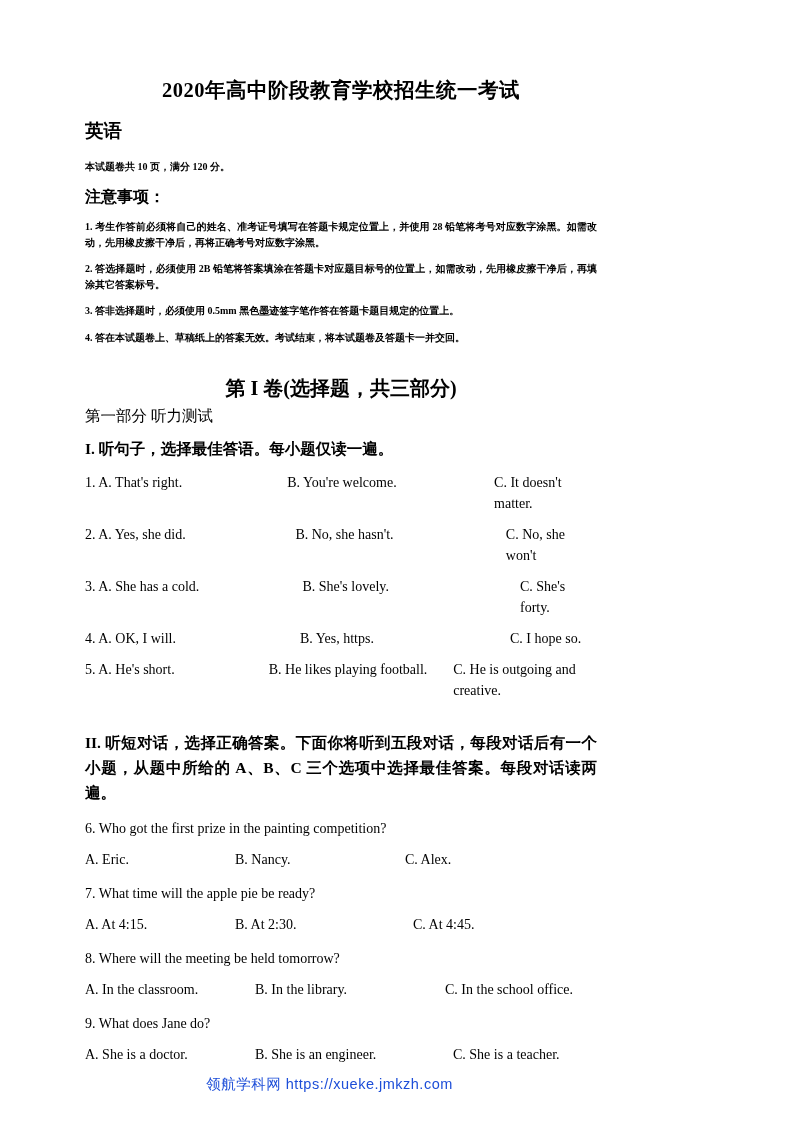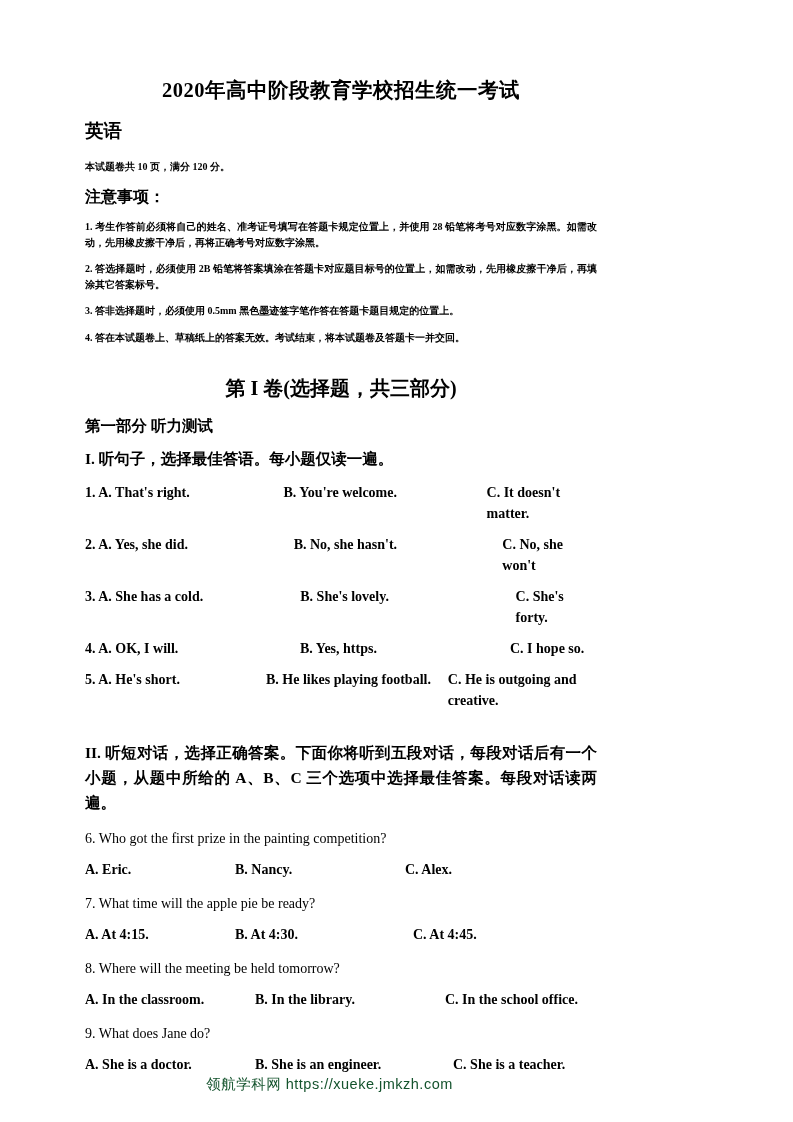--- a/index.html
+++ b/index.html
@@ -47,53 +47,53 @@
     font-size: 16px;
     margin-top: 13px;
   }
   .section-title {
     text-align: center;
     font-weight: bold;
     font-size: 20px;
     margin-top: 30px;
   }
   .part-head {
-    font-weight: bold;
+    font-weight: normal;
     font-size: 15.5px;
-    margin-top: 14px;
+    margin-top: 4px;
   }
   .inst {
     font-weight: bold;
     font-size: 15.5px;
     margin-top: 10px;
     line-height: 1.6;
     text-align: justify;
   }
   .q {
     font-size: 14px;
     margin-top: 13px;
     line-height: 1.5;
     white-space: pre;
   }
   .opts {
     font-size: 14px;
     margin-top: 10px;
     display: flex;
     line-height: 1.5;
   }
-  .opt { display: inline-block; font-weight: bold; }
+  .opt { display: inline-block; }
   .gap-lg { margin-top: 30px; }
   .footer {
     position: absolute;
     left: 0;
     right: 0;
     bottom: 28px;
     text-align: center;
     font-size: 14.5px;
-    color: #14532d;
+    color: #1d4ed8;
     font-family: "Liberation Sans", sans-serif;
     letter-spacing: 0.5px;
   }
 </style>
 </head>
 <body>
 
 <div class="page">
 
   <div class="title">2020年高中阶段教育学校招生统一考试</div>
@@ -143,21 +143,21 @@
   <div class="q">6. Who got the first prize in the painting competition?</div>
   <div class="opts">
     <span class="opt" style="width:150px">A. Eric.</span>
     <span class="opt" style="width:170px">B. Nancy.</span>
     <span class="opt">C. Alex.</span>
   </div>
 
   <div class="q">7. What time will the apple pie be ready?</div>
   <div class="opts">
     <span class="opt" style="width:150px">A. At 4:15.</span>
-    <span class="opt" style="width:178px">B. At 4:30.</span>
+    <span class="opt" style="width:178px">B. At 2:30.</span>
     <span class="opt">C. At 4:45.</span>
   </div>
 
   <div class="q">8. Where will the meeting be held tomorrow?</div>
   <div class="opts">
     <span class="opt" style="width:170px">A. In the classroom.</span>
     <span class="opt" style="width:190px">B. In the library.</span>
     <span class="opt">C. In the school office.</span>
   </div>
 

